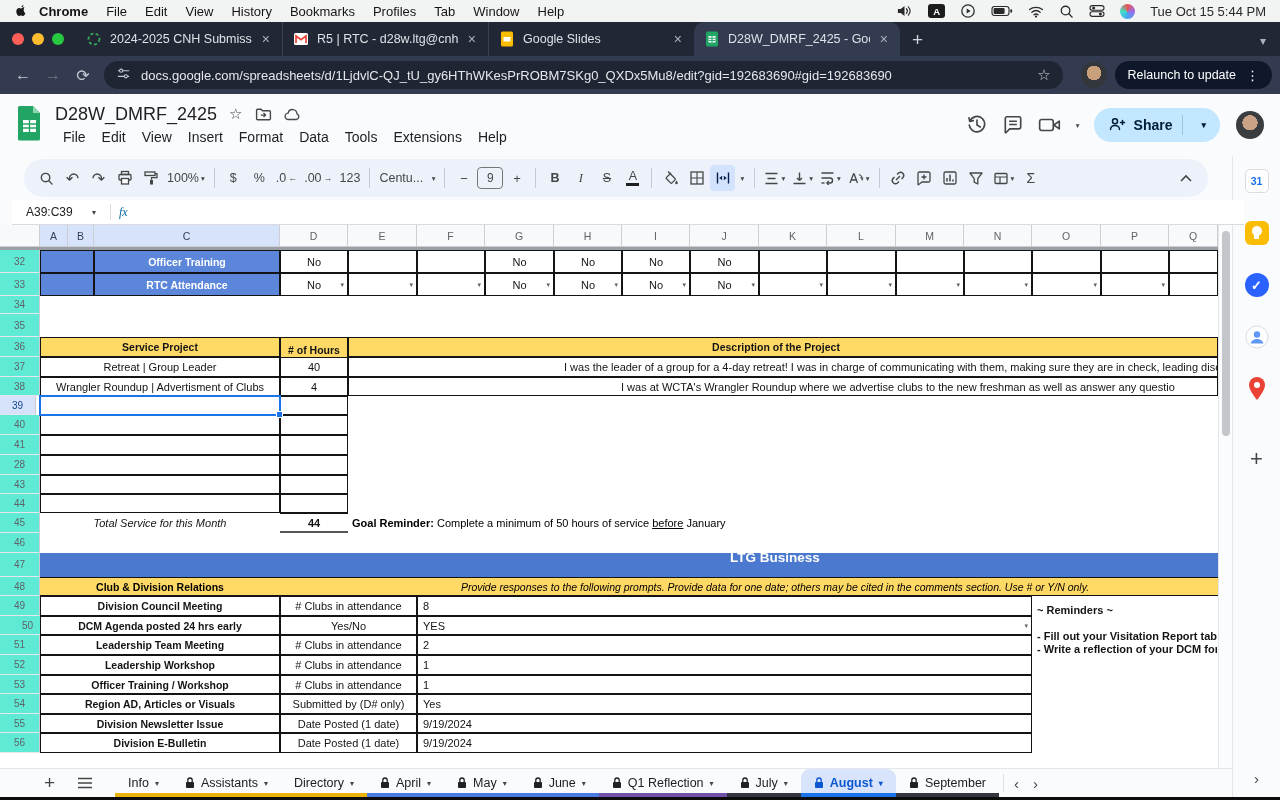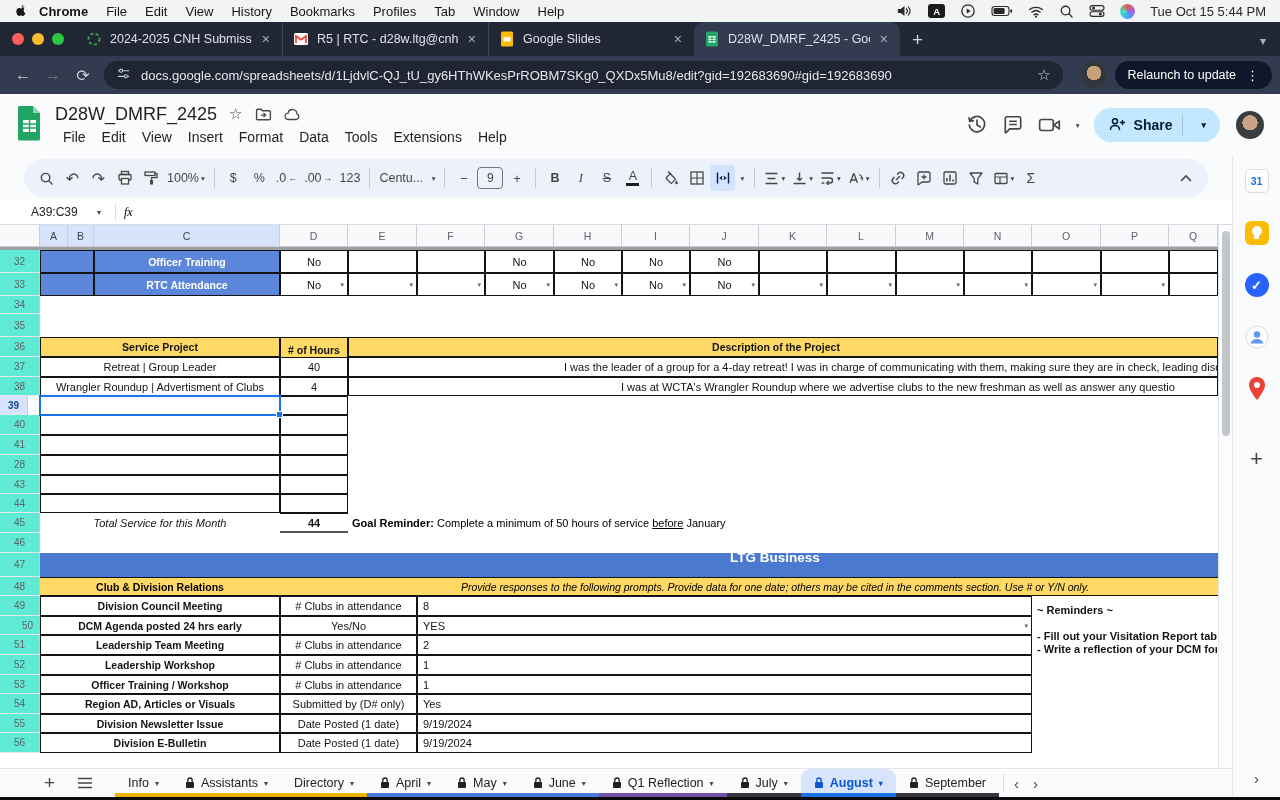--- a/index.html
+++ b/index.html
@@ -68,25 +68,25 @@
 .dn{font-size:7.5px;color:#444746}
 #fontsize-box{width:26px;height:22px;border:1px solid #747775;border-radius:4px;display:flex;align-items:center;justify-content:center;font-size:12px}
 #tb-collapse{margin-left:auto}
 .bold{font-weight:bold}
 .ital{font-style:italic}
 .strike{text-decoration:line-through}
 #tc-a{display:flex;flex-direction:column;align-items:center;line-height:11px;font-size:12.5px}
 #tc-a .bar{width:13px;height:3px;background:#1f1f1f;margin-top:1px}
 
 
-#formulabar{position:absolute;top:200px;left:0;width:1232px;height:25px;background:#fff;border-bottom:1px solid #d9dbe0;display:flex;align-items:center;padding:0 25px;z-index:30}
+#formulabar{position:absolute;top:200px;left:12px;width:1232px;height:25px;background:#fff;border-bottom:1px solid #d9dbe0;display:flex;align-items:center;padding:0 8px;z-index:30}
 #namebox{width:82px;display:flex;align-items:center;justify-content:space-between;font-size:12px;color:#202124;padding:0 6px}
 #namebox .chev{font-size:8px;color:#444746}
 #fb-div{width:1px;height:16px;background:#d9dbe0;margin:0 8px}
-#fx{font-style:italic;color:#000000;font-size:12px;font-family:"Liberation Serif",serif}
+#fx{font-style:italic;color:#0369a1;font-size:12px;font-family:"Liberation Serif",serif}
 
 
 #grid{position:absolute;top:225px;left:0;width:1218px;height:543px;background:#fff;overflow:hidden;z-index:10}
 .gc{position:absolute;display:flex;align-items:center;justify-content:center;font-size:11px;color:#141414;overflow:hidden;white-space:nowrap}
 .bd{border:1px solid #141414;background:#fff}
 .bluec{background:#5b86d9;color:#fff;font-weight:bold;border:1px solid #141414}
 .yel{background:#ffd966;border:1px solid #141414;font-weight:bold}
 .ch{background:#f8f9fa;color:#5f6368;font-size:10.5px;border-right:1px solid #ccced3;border-bottom:1px solid #ccced3}
 .ch.sel{background:#d6e3fb;color:#36405a}
 .rn{color:#5f6368;font-size:10px;background:#5eead4;border-right:1px solid #c9cbd0;border-bottom:1px solid #e6e7ea}
@@ -578,21 +578,21 @@
       <div class="gc bd" style="left: 280px; top: 132px; width: 68px; height: 20px;">40</div>
       <div class="gc bd" style="left: 348px; top: 132px; width: 870px; height: 20px; justify-content: flex-start;">
         <span class="left-abs" style="left: 215px;">I was the leader of a group for a 4-day retreat! I was in charge of communicating with them, making sure they are in check, leading disc</span>
       </div>
       <div class="gc rn" style="left: 0px; top: 152px; width: 40px; height: 19px;">38</div>
       <div class="gc bd" style="left: 40px; top: 152px; width: 240px; height: 19px;">Wrangler Roundup  |  Advertisment of Clubs</div>
       <div class="gc bd" style="left: 280px; top: 152px; width: 68px; height: 19px;">4</div>
       <div class="gc bd" style="left: 348px; top: 152px; width: 870px; height: 19px; justify-content: flex-start;">
         <span class="left-abs" style="left: 272px;">I was at WCTA's Wrangler Roundup where we advertise clubs to the new freshman as well as answer any questio</span>
       </div>
-      <div class="gc rn sel" style="left: 0px; top: 171px; width: 28px; height: 19px; font-weight: bold;">39</div>
+      <div class="gc rn sel" style="left: 0px; top: 171px; width: 36px; height: 19px;">39</div>
       <div class="gc bd" style="left: 40px; top: 171px; width: 240px; height: 19px;"></div>
       <div class="gc bd" style="left: 280px; top: 171px; width: 68px; height: 19px;"></div>
       <div class="gc rn" style="left: 0px; top: 190px; width: 40px; height: 20px;">40</div>
       <div class="gc bd" style="left: 40px; top: 190px; width: 240px; height: 20px;"></div>
       <div class="gc bd" style="left: 280px; top: 190px; width: 68px; height: 20px;"></div>
       <div class="gc rn" style="left: 0px; top: 210px; width: 40px; height: 20px;">41</div>
       <div class="gc bd" style="left: 40px; top: 210px; width: 240px; height: 20px;"></div>
       <div class="gc bd" style="left: 280px; top: 210px; width: 68px; height: 20px;"></div>
       <div class="gc rn" style="left: 0px; top: 230px; width: 40px; height: 20px;">28</div>
       <div class="gc bd" style="left: 40px; top: 230px; width: 240px; height: 20px;"></div>

